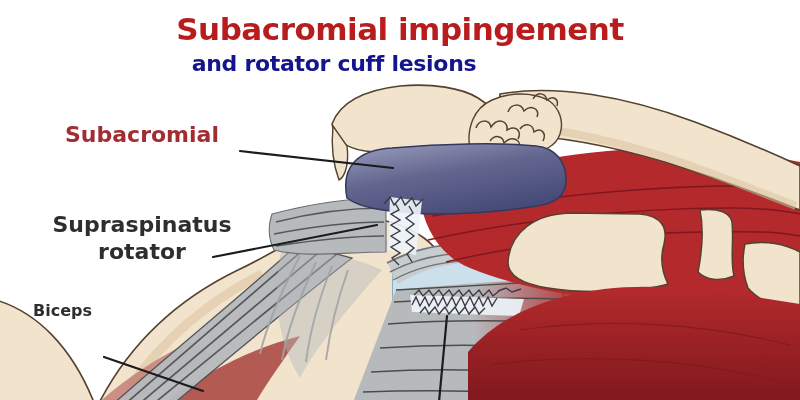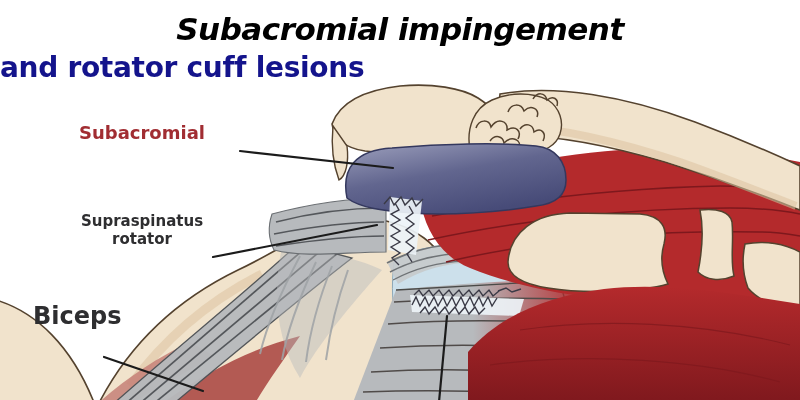--- a/index.html
+++ b/index.html
@@ -1,29 +1,29 @@
 <!DOCTYPE html>
 <html><head>
 <meta charset="utf-8">
 <style>
   html,body{margin:0;padding:0;background:#ffffff;}
   .stage{position:relative;width:800px;height:400px;overflow:hidden;background:#ffffff;
          font-family:"DejaVu Sans","Liberation Sans",sans-serif;}
   .stage svg{position:absolute;left:0;top:0;}
   .title{position:absolute;top:11px;left:0;width:800px;text-align:center;
          font-size:31px;font-weight:bold;letter-spacing:-0.5px;}
-  .subtitle{position:absolute;top:51px;left:0;width:668px;text-align:left;
-         font-size:28px;font-weight:bold;letter-spacing:-0.3px;}
+  .subtitle{position:absolute;top:51px;left:0;width:668px;text-align:center;
+         font-size:22px;font-weight:bold;letter-spacing:-0.3px;}
   .label{position:absolute;font-weight:bold;}
   .label div{white-space:nowrap;}
   .label-impingement{left:30px;top:122px;width:224px;text-align:center;
-         font-size:18px;line-height:1.2;}
+         font-size:22px;line-height:1.2;}
   .label-supra{left:30px;top:212px;width:224px;text-align:center;
-         font-size:15px;line-height:1.22;}
-  .label-biceps{left:33px;top:301px;font-size:24px;line-height:1.3;}
+         font-size:22px;line-height:1.22;}
+  .label-biceps{left:33px;top:301px;font-size:16px;line-height:1.3;}
 </style>
 </head>
 <body>
 
 <div class="stage">
 
   <svg width="800" height="400" viewBox="0 0 800 400">
     <defs>
       <linearGradient id="gradBursa" x1="0" y1="0" x2="0.55" y2="1">
         <stop offset="0" stop-color="#9C9FBC"></stop>
@@ -147,21 +147,21 @@
     </g>
 
     <g stroke-width="2.2" stroke-linecap="round" stroke="#1B1B1B">
       <line x1="240" y1="151" x2="393" y2="168"></line>
       <line x1="213" y1="257" x2="377" y2="225"></line>
       <line x1="104" y1="357" x2="203" y2="391"></line>
       <line x1="447" y1="316" x2="439" y2="402"></line>
     </g>
   </svg>
 
-  <div class="title" style="color: #000000; font-style: italic;">Subacromial impingement</div>
+  <div class="title" style="color: #b91c1c;">Subacromial impingement</div>
   <div class="subtitle" style="color: rgb(20, 20, 140);">and rotator cuff lesions</div>
 
   <div class="label label-impingement" style="color: rgb(161, 45, 50);">
     <div>Subacromial</div>
   </div>
 
   <div class="label label-supra" style="color: rgb(46, 46, 48);">
     <div>Supraspinatus</div>
     <div>rotator</div>
   </div>

